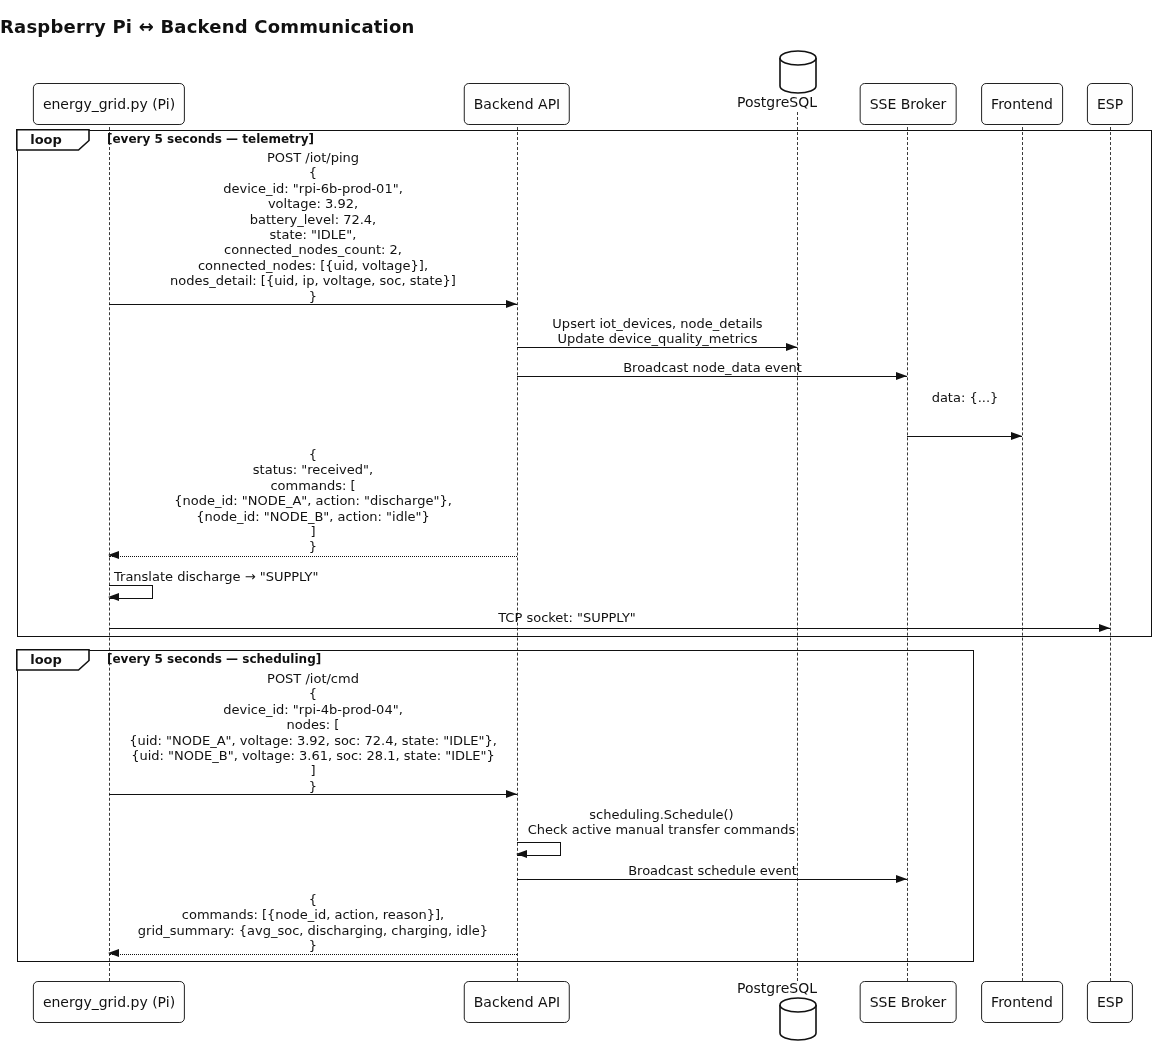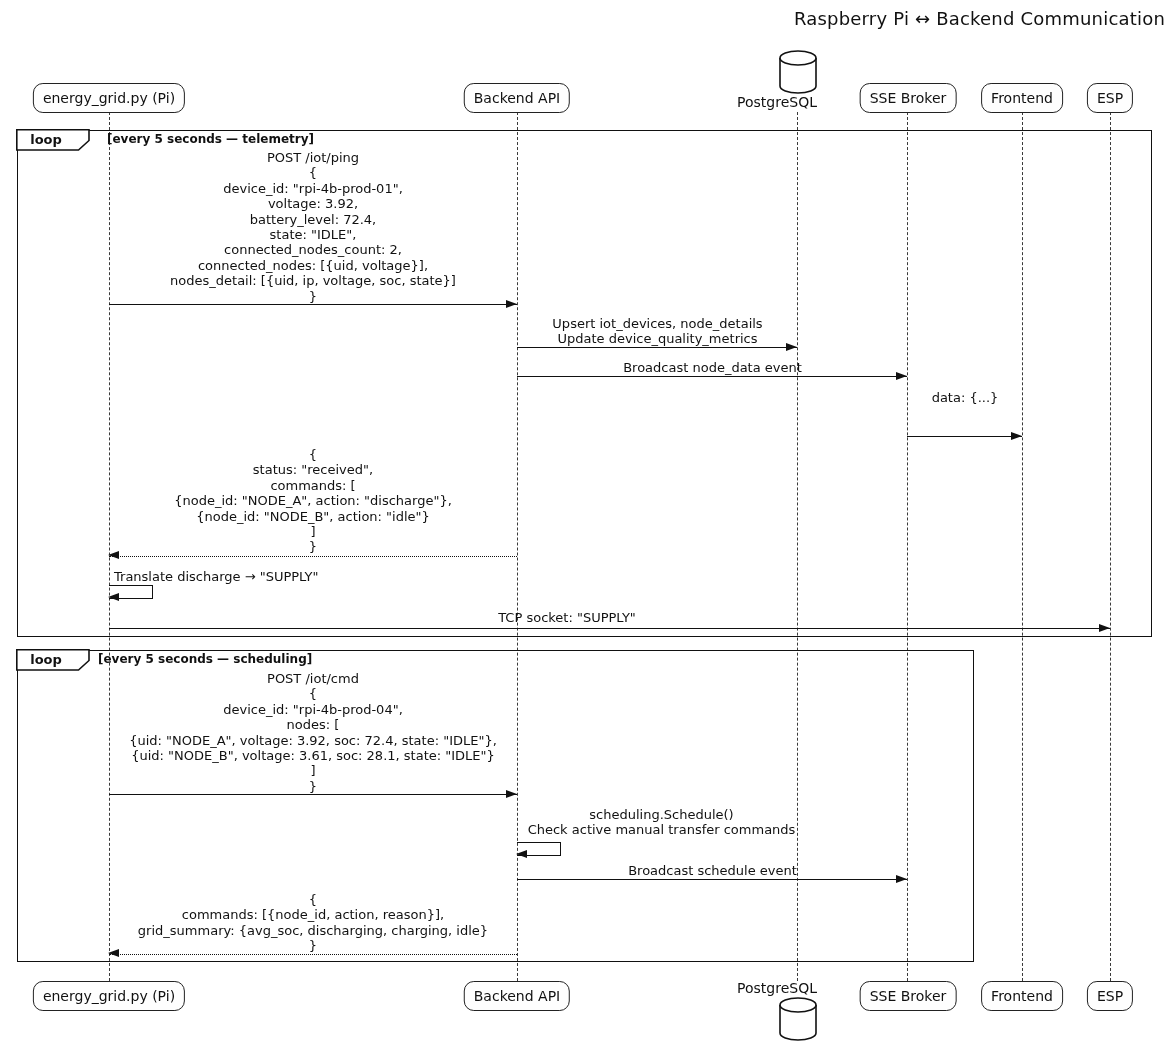--- a/index.html
+++ b/index.html
@@ -1,27 +1,27 @@
 <!DOCTYPE html>
 <html><head>
 <meta charset="utf-8">
 <style>
   html,body{margin:0;padding:0;background:#fff;}
   .stage{
     position:relative;width:1165px;height:1048px;background:#ffffff;
     font-family:"DejaVu Sans","Liberation Sans",sans-serif;color:#111;overflow:hidden;
   }
   .title{
-    position:absolute;top:8px;left:0;width:100%;text-align:right;
-    font-size:18px;font-weight:normal;letter-spacing:.2px;
+    position:absolute;top:16px;left:0;width:100%;text-align:left;
+    font-size:18px;font-weight:bold;letter-spacing:.2px;
   }
   .lifeline{position:absolute;top:112px;height:869px;width:0;border-left:1.3px dashed #3a3a3a;}
   .pbox{
-    position:absolute;height:30px;box-sizing:border-box;padding:0 9px;
-    border:1.4px solid #222;border-radius:10px;background:#fefefe;
+    position:absolute;height:42px;box-sizing:border-box;padding:0 9px;
+    border:1.4px solid #222;border-radius:5px;background:#fefefe;
     display:flex;align-items:center;justify-content:center;
     font-size:14px;white-space:nowrap;transform:translateX(-50%);
   }
   .dblabel{position:absolute;width:120px;font-size:14px;transform:translateX(-50%);}
   .dbicon{position:absolute;}
   .frame{position:absolute;border:1.6px solid #111;box-sizing:border-box;background:transparent;}
   .looptag{position:absolute;}
   .loopword{position:absolute;width:58px;text-align:center;font-size:13px;font-weight:bold;}
   .loopcond{position:absolute;font-size:12px;font-weight:bold;white-space:nowrap;}
   .msg{
@@ -69,21 +69,21 @@
   <div class="looptag" style="left:16px;top:129px">
     <svg width="75" height="22" viewBox="0 0 75 22">
       <path d="M0.8 0.8 H73 V11.5 L62.5 21 H0.8 Z" fill="#fff" stroke="#111" stroke-width="1.6"></path>
     </svg>
   </div>
   <div class="loopword" style="left:17px;top:132px">loop</div>
   <div class="loopcond" style="left:107px;top:132px">[every 5 seconds — telemetry]</div>
 
   <div class="msg" style="left:109px;top:150px;width:408px">POST /iot/ping
 {
-device_id: "rpi-4b-prod-01",
+device_id: "rpi-6b-prod-01",
 voltage: 3.92,
 battery_level: 72.4,
 state: "IDLE",
 connected_nodes_count: 2,
 connected_nodes: [{uid, voltage}],
 nodes_detail: [{uid, ip, voltage, soc, state}]
 }</div>
   <div class="line" style="left:109px;top:304px;width:408px"></div>
   <div class="head r" style="left:506px;top:300px"></div>
 
@@ -118,21 +118,21 @@
   <div class="line" style="left:109px;top:628px;width:1001px"></div>
   <div class="head r" style="left:1099px;top:624px"></div>
 
   <div class="frame" style="left:17px;top:650px;width:957px;height:312px"></div>
   <div class="looptag" style="left:16px;top:649px">
     <svg width="75" height="22" viewBox="0 0 75 22">
       <path d="M0.8 0.8 H73 V11.5 L62.5 21 H0.8 Z" fill="#fff" stroke="#111" stroke-width="1.6"></path>
     </svg>
   </div>
   <div class="loopword" style="left:17px;top:652px">loop</div>
-  <div class="loopcond" style="left:98px;top:652px">[every 5 seconds — scheduling]</div>
+  <div class="loopcond" style="left:107px;top:652px">[every 5 seconds — scheduling]</div>
 
   <div class="msg" style="left:109px;top:671px;width:408px">POST /iot/cmd
 {
 device_id: "rpi-4b-prod-04",
 nodes: [
 {uid: "NODE_A", voltage: 3.92, soc: 72.4, state: "IDLE"},
 {uid: "NODE_B", voltage: 3.61, soc: 28.1, state: "IDLE"}
 ]
 }</div>
   <div class="line" style="left:109px;top:794px;width:408px"></div>

